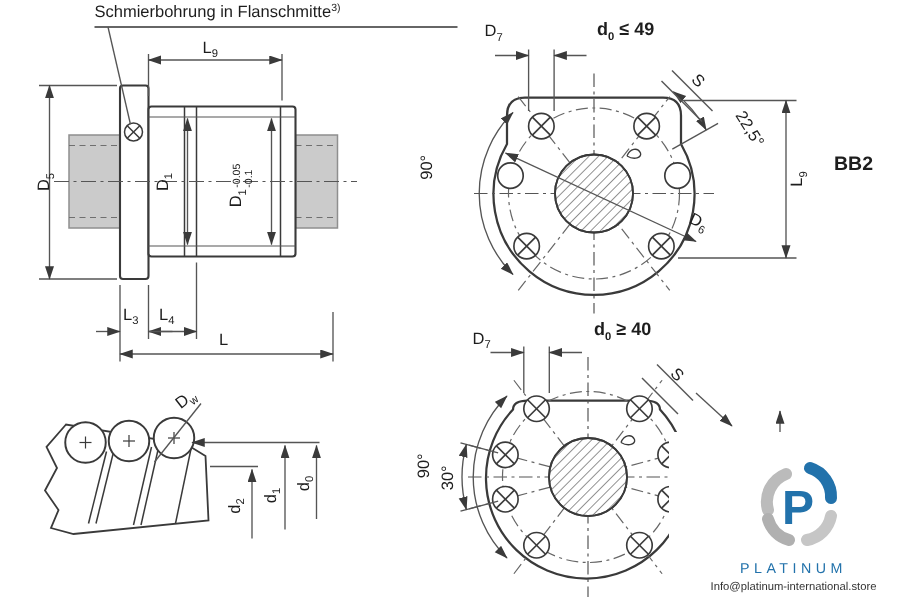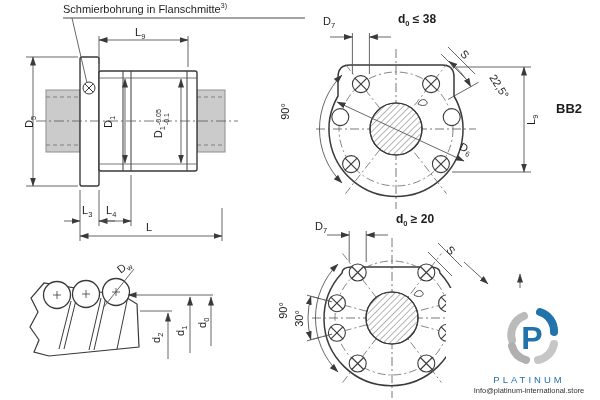--- a/index.html
+++ b/index.html
@@ -242,30 +242,30 @@
 <div class="lbl rot" style="left:25px;top:115px;transform:rotate(-90deg);"><span>D</span><sub>5</sub></div>
 <div class="lbl rot" style="left:104px;top:115px;transform:rotate(-90deg);"><span>D</span><sub>1</sub></div>
 <div class="lbl rot" style="left:147px;top:115px;transform:rotate(-90deg);"><span>D</span><sub>1</sub><span class="tolcol">
         <span>-0.05</span>
         <span>-0.1</span>
       </span></div>
 <div class="lbl" style="left:82px;top:205px;"><span>L</span><sub>3</sub></div>
 <div class="lbl" style="left:106px;top:205px;"><span>L</span><sub>4</sub></div>
 <div class="lbl" style="left:146px;top:222px;"><span>L</span></div>
 
-<div class="lbl bold h12" style="left:398px;top:13px;"><span>d</span><sub>0</sub> <span>≤ 38</span></div>
+<div class="lbl bold h12" style="left:398px;top:13px;"><span>d</span><sub>0</sub> <span>≤ 49</span></div>
 <div class="lbl bold h13" style="left:556px;top:102px;"><span>BB2</span></div>
 <div class="lbl" style="left:323px;top:16px;"><span>D</span><sub>7</sub></div>
 <div class="lbl rot" style="left:461px;top:49px;transform:rotate(45deg);"><span>S</span></div>
 <div class="lbl rot" style="left:486px;top:81px;transform:rotate(58deg);"><span>22,5°</span></div>
 <div class="lbl rot" style="left:277px;top:106px;transform:rotate(-90deg);"><span>90°</span></div>
 <div class="lbl rot" style="left:459px;top:143px;transform:rotate(25deg);"><span>D</span><sub>6</sub></div>
 <div class="lbl rot" style="left:528px;top:113px;transform:rotate(-90deg);"><span>L</span><sub>9</sub></div>
 
-<div class="lbl bold h12" style="left:396px;top:213px;"><span>d</span><sub>0</sub> <span>≥ 20</span></div>
+<div class="lbl bold h12" style="left:396px;top:213px;"><span>d</span><sub>0</sub> <span>≥ 40</span></div>
 <div class="lbl" style="left:315px;top:221px;"><span>D</span><sub>7</sub></div>
 <div class="lbl rot" style="left:447px;top:245px;transform:rotate(45deg);"><span>S</span></div>
 <div class="lbl rot" style="left:275px;top:305px;transform:rotate(-90deg);"><span>90°</span></div>
 <div class="lbl rot" style="left:291px;top:313px;transform:rotate(-90deg);"><span>30°</span></div>
 
 <div class="lbl rot" style="left:118px;top:261px;transform:rotate(-38deg);"><span>D</span><sub>w</sub></div>
 <div class="lbl rot" style="left:153px;top:331px;transform:rotate(-90deg);"><span>d</span><sub>2</sub></div>
 <div class="lbl rot" style="left:177px;top:324px;transform:rotate(-90deg);"><span>d</span><sub>1</sub></div>
 <div class="lbl rot" style="left:199px;top:316px;transform:rotate(-90deg);"><span>d</span><sub>0</sub></div>
 

